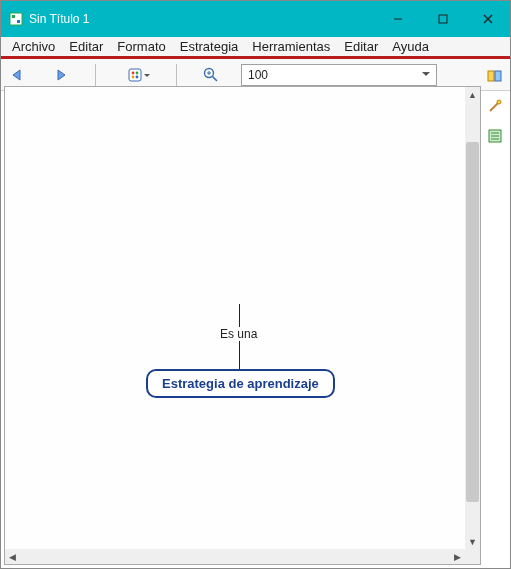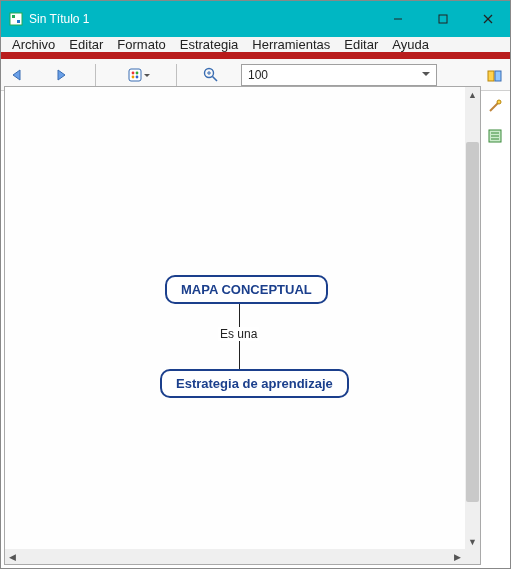--- a/index.html
+++ b/index.html
@@ -31,21 +31,21 @@
   .win-btn {
     width: 45px; height: 30px;
     display:flex; align-items:center; justify-content:center;
     color:#000;
   }
   .win-btn svg { stroke:#222; }
   
   .menubar {
     height: 22px;
     background: #f5f5f5;
-    border-bottom: 7px solid #b91c1c;
+    border-bottom: 3px solid #b91c1c;
     display:flex;
     align-items:center;
     padding: 0 4px;
     font-size: 13px;
     color:#222;
   }
   .menubar span { padding: 2px 7px; }
   
   .toolbar {
     height: 32px;
@@ -234,26 +234,23 @@
       <line x1="4" y1="5" x2="12" y2="5" stroke="#3a8a3a"></line>
       <line x1="4" y1="8" x2="12" y2="8" stroke="#3a8a3a"></line>
       <line x1="4" y1="11" x2="12" y2="11" stroke="#3a8a3a"></line>
     </svg>
   </div>
 </div>
 
 <div class="work">
   <div class="canvas">
 
-    <div class="node" style="left:160px;top:188px;">
-      <span>MAPA CONCEPTUAL</span>
-    </div>
     <div class="link-line" style="left:234px;top:217px;height:66px;"></div>
     <div class="link-label" style="left:213px;top:240px;">Es una</div>
-    <div class="node" style="left:155px;top:282px;">
+    <div class="node" style="left:141px;top:282px;">
       <span>Estrategia de aprendizaje</span>
     </div>
   </div>
 
   <div class="vscroll">
     <div class="up">▲</div>
     <div class="track">
       <div class="thumb"></div>
     </div>
     <div class="down">▼</div>

